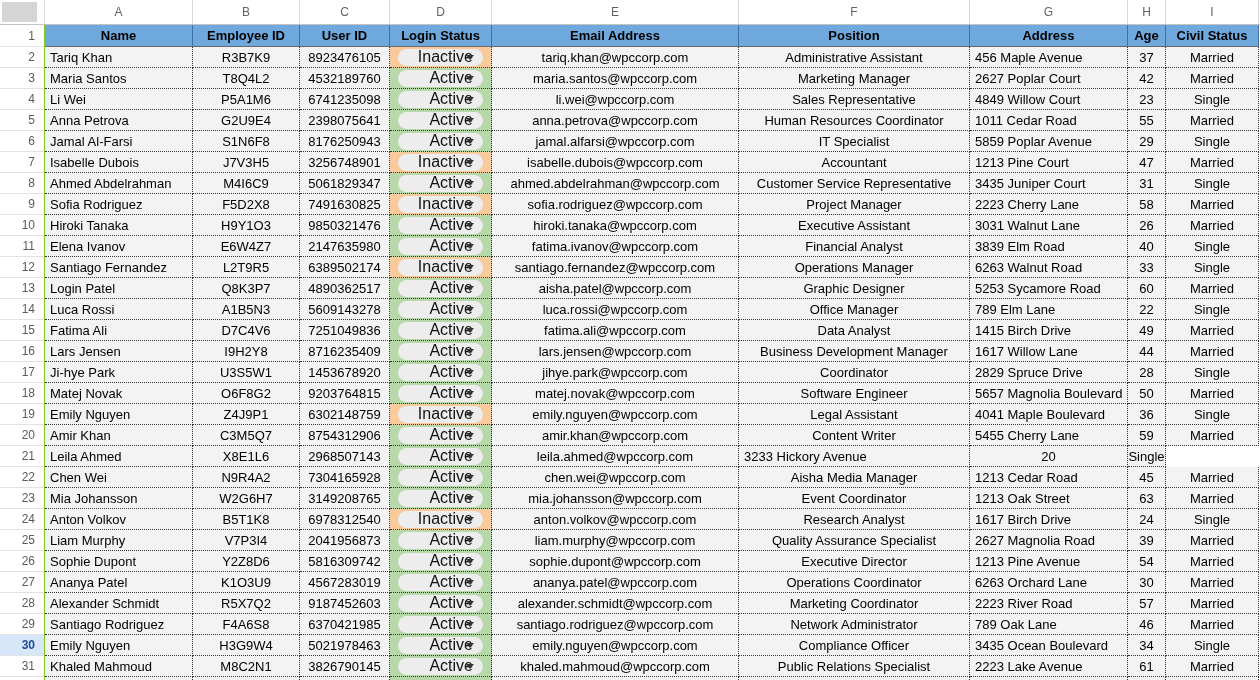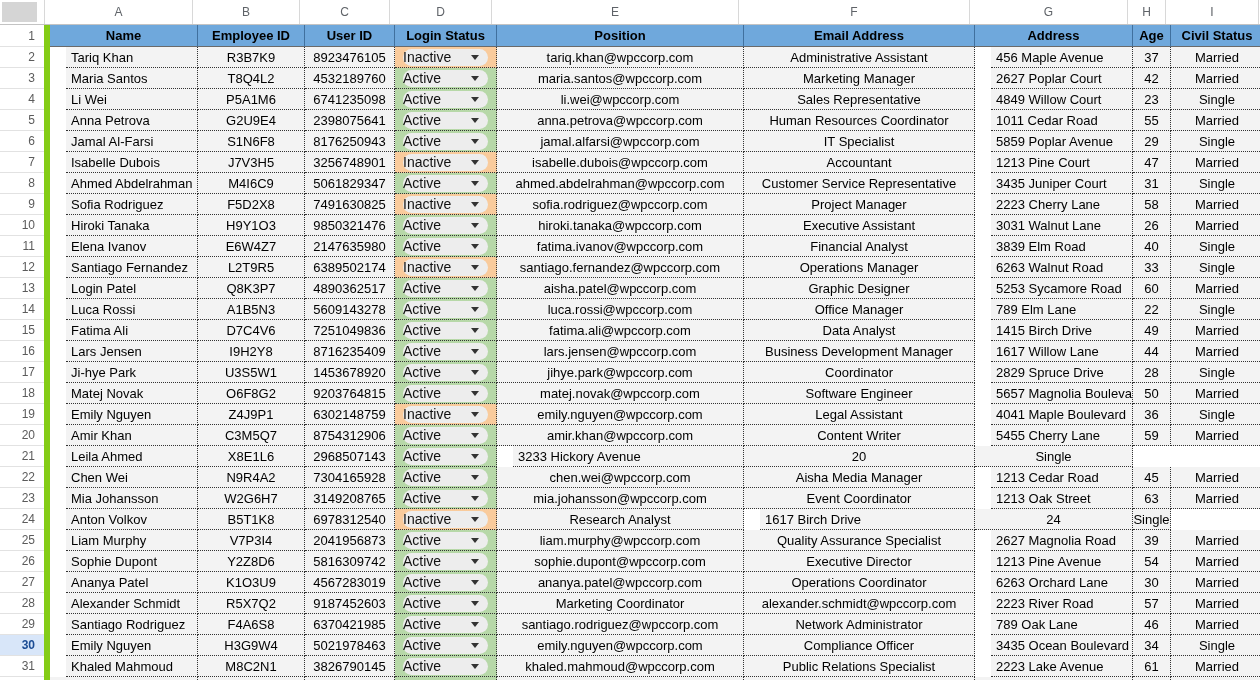--- a/index.html
+++ b/index.html
@@ -21,36 +21,36 @@
     display:flex; align-items:center; justify-content:center; background:#fff; }
 
   
   .sheet-body{ display:flex; height:655px; overflow:hidden; }
   .gutter{ width:44px; background:#fff; }
   .gutter-cell{ height:21px; border-bottom:1px solid #e2e2e2; color:#5b5b5b; font-size:12px;
     display:flex; align-items:center; justify-content:flex-end; padding-right:9px; background:#fff; }
   .gutter-cell.header-num{ height:22px; }
   .gutter-cell.selected{ background:var(--sel-bg); color:var(--sel-fg); font-weight:bold; }
 
-  .grid{ width:1215px; border-left:6px solid #84cc16; }
+  .grid{ width:1215px; border-left:1px solid #84cc16; }
   .grid-row{ display:grid; grid-template-columns:var(--cols); height:21px; }
   .grid-row.header-row{ height:22px; }
   .cell{ background:var(--cell-bg); border-right:1px dotted #333; border-bottom:1px dotted #333;
     font-size:13px; color:#000; display:flex; align-items:center; justify-content:center;
     overflow:hidden; white-space:nowrap; }
   .header-row .cell{ background:var(--header-bg); font-weight:bold; border-right:1px solid #40709e;
     border-bottom:1px solid #6a6a6a; justify-content:center; padding:0; }
-  .c-name, .c-address{ justify-content:flex-start; padding-left:5px;margin-left:16px; }
+  .c-name, .c-address{ justify-content:flex-start; padding-left:5px; }
   .c-login_status{ padding:0; }
   .cell.status-active{ background:var(--active-bg); }
   .cell.status-inactive{ background:var(--inactive-bg); }
 
   .pill{ position:relative; background:#ededed; border-radius:9px; height:17px;
-    width:calc(100% - 16px); margin:0 8px; display:flex; align-items:center; justify-content:flex-start;
-    font-size:14px; color:#111; }
+    width:calc(100% - 16px); margin:0 8px; display:flex; align-items:center; justify-content:flex-end;
+    font-size:16px; color:#111; }
   .pill span{ margin-right:10px; }
   .arrow{ position:absolute; right:9px; top:6px; width:0; height:0;
     border-left:4px solid transparent; border-right:4px solid transparent; border-top:5px solid #333; }
 </style>
 </head>
 <body>
 
 <div class="app">
   <div class="top-strip">
     <div class="corner">
@@ -102,22 +102,22 @@
         <div class="gutter-cell selected">30</div>
         <div class="gutter-cell">31</div>
         <div class="gutter-cell"></div>
       </div>
     <div class="grid" id="grid">
         <div class="grid-row header-row">
           <div class="cell">Name</div>
           <div class="cell">Employee ID</div>
           <div class="cell">User ID</div>
           <div class="cell">Login Status</div>
+          <div class="cell">Email Address</div>
           <div class="cell">Position</div>
-          <div class="cell">Email Address</div>
           <div class="cell">Address</div>
           <div class="cell">Age</div>
           <div class="cell">Civil Status</div>
         </div>
         <div class="grid-row">
           <div class="cell c-name">Tariq Khan</div>
           <div class="cell c-employee_id">R3B7K9</div>
           <div class="cell c-user_id">8923476105</div>
           <div class="cell c-login_status status-inactive">
             <div class="pill">
@@ -422,20 +422,21 @@
         <div class="grid-row">
           <div class="cell c-name">Leila Ahmed</div>
           <div class="cell c-employee_id">X8E1L6</div>
           <div class="cell c-user_id">2968507143</div>
           <div class="cell c-login_status status-active">
             <div class="pill">
               <span>Active</span>
               <div class="arrow"></div>
             </div>
           </div>
+          <div class="cell c-email">leila.ahmed@wpccorp.com</div>
           <div class="cell c-address">3233 Hickory Avenue</div>
           <div class="cell c-age">20</div>
           <div class="cell c-civil_status">Single</div>
         </div>
         <div class="grid-row">
           <div class="cell c-name">Chen Wei</div>
           <div class="cell c-employee_id">N9R4A2</div>
           <div class="cell c-user_id">7304165928</div>
           <div class="cell c-login_status status-active">
             <div class="pill">
@@ -468,20 +469,21 @@
         <div class="grid-row">
           <div class="cell c-name">Anton Volkov</div>
           <div class="cell c-employee_id">B5T1K8</div>
           <div class="cell c-user_id">6978312540</div>
           <div class="cell c-login_status status-inactive">
             <div class="pill">
               <span>Inactive</span>
               <div class="arrow"></div>
             </div>
           </div>
+          <div class="cell c-email">anton.volkov@wpccorp.com</div>
           <div class="cell c-position">Research Analyst</div>
           <div class="cell c-address">1617 Birch Drive</div>
           <div class="cell c-age">24</div>
           <div class="cell c-civil_status">Single</div>
         </div>
         <div class="grid-row">
           <div class="cell c-name">Liam Murphy</div>
           <div class="cell c-employee_id">V7P3I4</div>
           <div class="cell c-user_id">2041956873</div>
           <div class="cell c-login_status status-active">
@@ -531,22 +533,22 @@
         <div class="grid-row">
           <div class="cell c-name">Alexander Schmidt</div>
           <div class="cell c-employee_id">R5X7Q2</div>
           <div class="cell c-user_id">9187452603</div>
           <div class="cell c-login_status status-active">
             <div class="pill">
               <span>Active</span>
               <div class="arrow"></div>
             </div>
           </div>
+          <div class="cell c-email">alexander.schmidt@wpccorp.com</div>
           <div class="cell c-position">Marketing Coordinator</div>
-          <div class="cell c-email">alexander.schmidt@wpccorp.com</div>
           <div class="cell c-address">2223 River Road</div>
           <div class="cell c-age">57</div>
           <div class="cell c-civil_status">Married</div>
         </div>
         <div class="grid-row">
           <div class="cell c-name">Santiago Rodriguez</div>
           <div class="cell c-employee_id">F4A6S8</div>
           <div class="cell c-user_id">6370421985</div>
           <div class="cell c-login_status status-active">
             <div class="pill">

